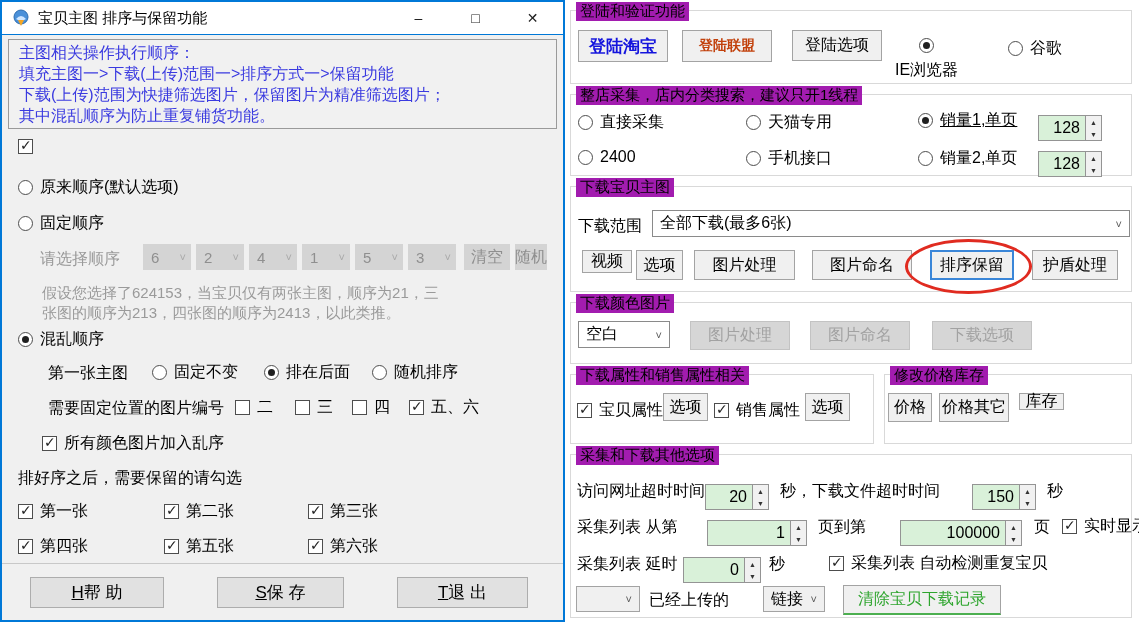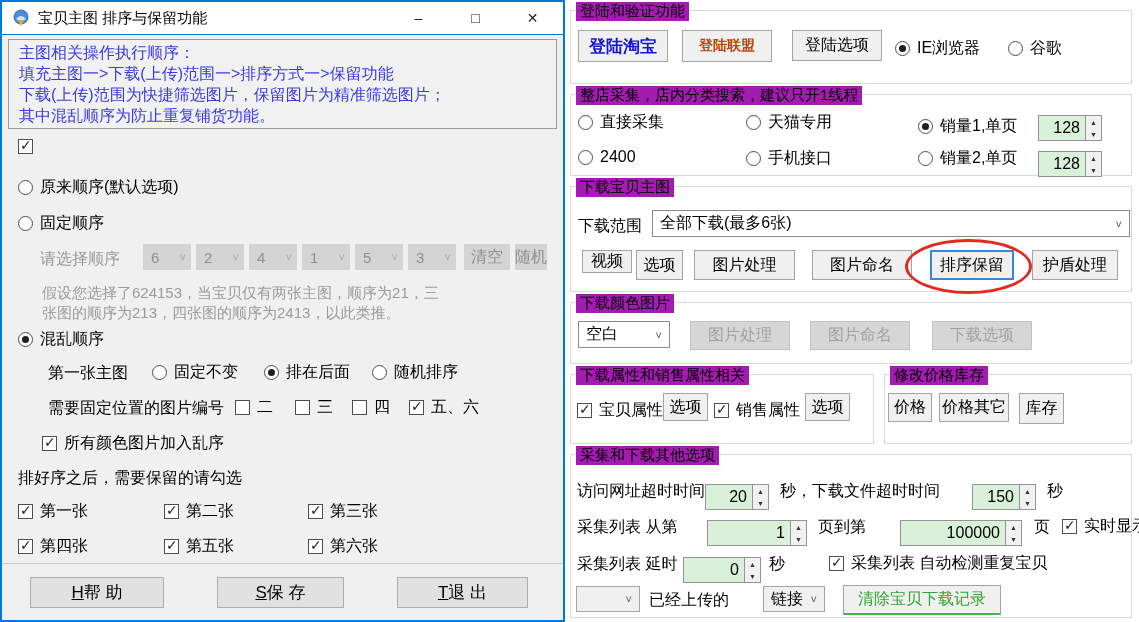--- a/index.html
+++ b/index.html
@@ -245,38 +245,38 @@
   <span class="gt" style="left:8px; top:86px;">整店采集，店内分类搜索，建议只开1线程</span>
   <span class="gt" style="left:8px; top:178px;">下载宝贝主图</span>
   <span class="gt" style="left:8px; top:294px;">下载颜色图片</span>
   <span class="gt" style="left:8px; top:366px;">下载属性和销售属性相关</span>
   <span class="gt" style="left:322px; top:366px;">修改价格库存</span>
   <span class="gt" style="left:8px; top:446px;">采集和下载其他选项</span>
 
   <span class="btn taobao" style="left:10px; top:30px; width:90px; height:32px;">登陆淘宝</span>
   <span class="btn alliance" style="left:114px; top:30px; width:90px; height:32px;">登陆联盟</span>
   <span class="btn" style="left:224px; top:30px; width:90px; height:31px;">登陆选项</span>
-  <label class="rb" style="left:327px; top:38px;">
+  <label class="rb" style="left:327px; top:38px;flex-direction:column;">
     <span class="dot on"></span>
     <span>IE浏览器</span>
   </label>
   <label class="rb" style="left:440px; top:38px;">
     <span class="dot"></span>
     <span>谷歌</span>
   </label>
 
   <label class="rb" style="left:10px; top:112px;">
     <span class="dot"></span>
     <span>直接采集</span>
   </label>
   <label class="rb" style="left:178px; top:112px;">
     <span class="dot"></span>
     <span>天猫专用</span>
   </label>
-  <label class="rb" style="left:350px; top:116px;">
+  <label class="rb" style="left:350px; top:110px;text-decoration:underline;">
     <span class="dot on"></span>
     <span>销量1,单页</span>
   </label>
   <span class="spin" style="left:470px; top:107px;">
     <span class="v" style="width:46px;">128</span>
     <span class="ar">
         <span>▲</span>
         <span>▼</span>
       </span>
   </span>
@@ -327,21 +327,21 @@
   </label>
   <span class="btn" style="left:95px; top:393px; width:45px; height:28px;">选项</span>
   <label class="cb" style="left:146px; top:400px;">
     <span class="box on"></span>
     <span>销售属性</span>
   </label>
   <span class="btn" style="left:237px; top:393px; width:45px; height:28px;">选项</span>
 
   <span class="btn" style="left:320px; top:393px; width:44px; height:29px;">价格</span>
   <span class="btn" style="left:371px; top:393px; width:70px; height:29px;">价格其它</span>
-  <span class="btn" style="left:451px; top:393px; width:45px; height:31px;">库存</span>
+  <span class="btn" style="left:451px; top:393px; width:45px; height:17px;">库存</span>
 
   <span class="lbl" style="left:9px; top:481px;">访问网址超时时间</span>
   <span class="spin" style="left:137px; top:476px;">
     <span class="v" style="width:46px;">20</span>
     <span class="ar">
         <span>▲</span>
         <span>▼</span>
       </span>
   </span>
   <span class="lbl" style="left:212px; top:481px;">秒，下载文件超时时间</span>

